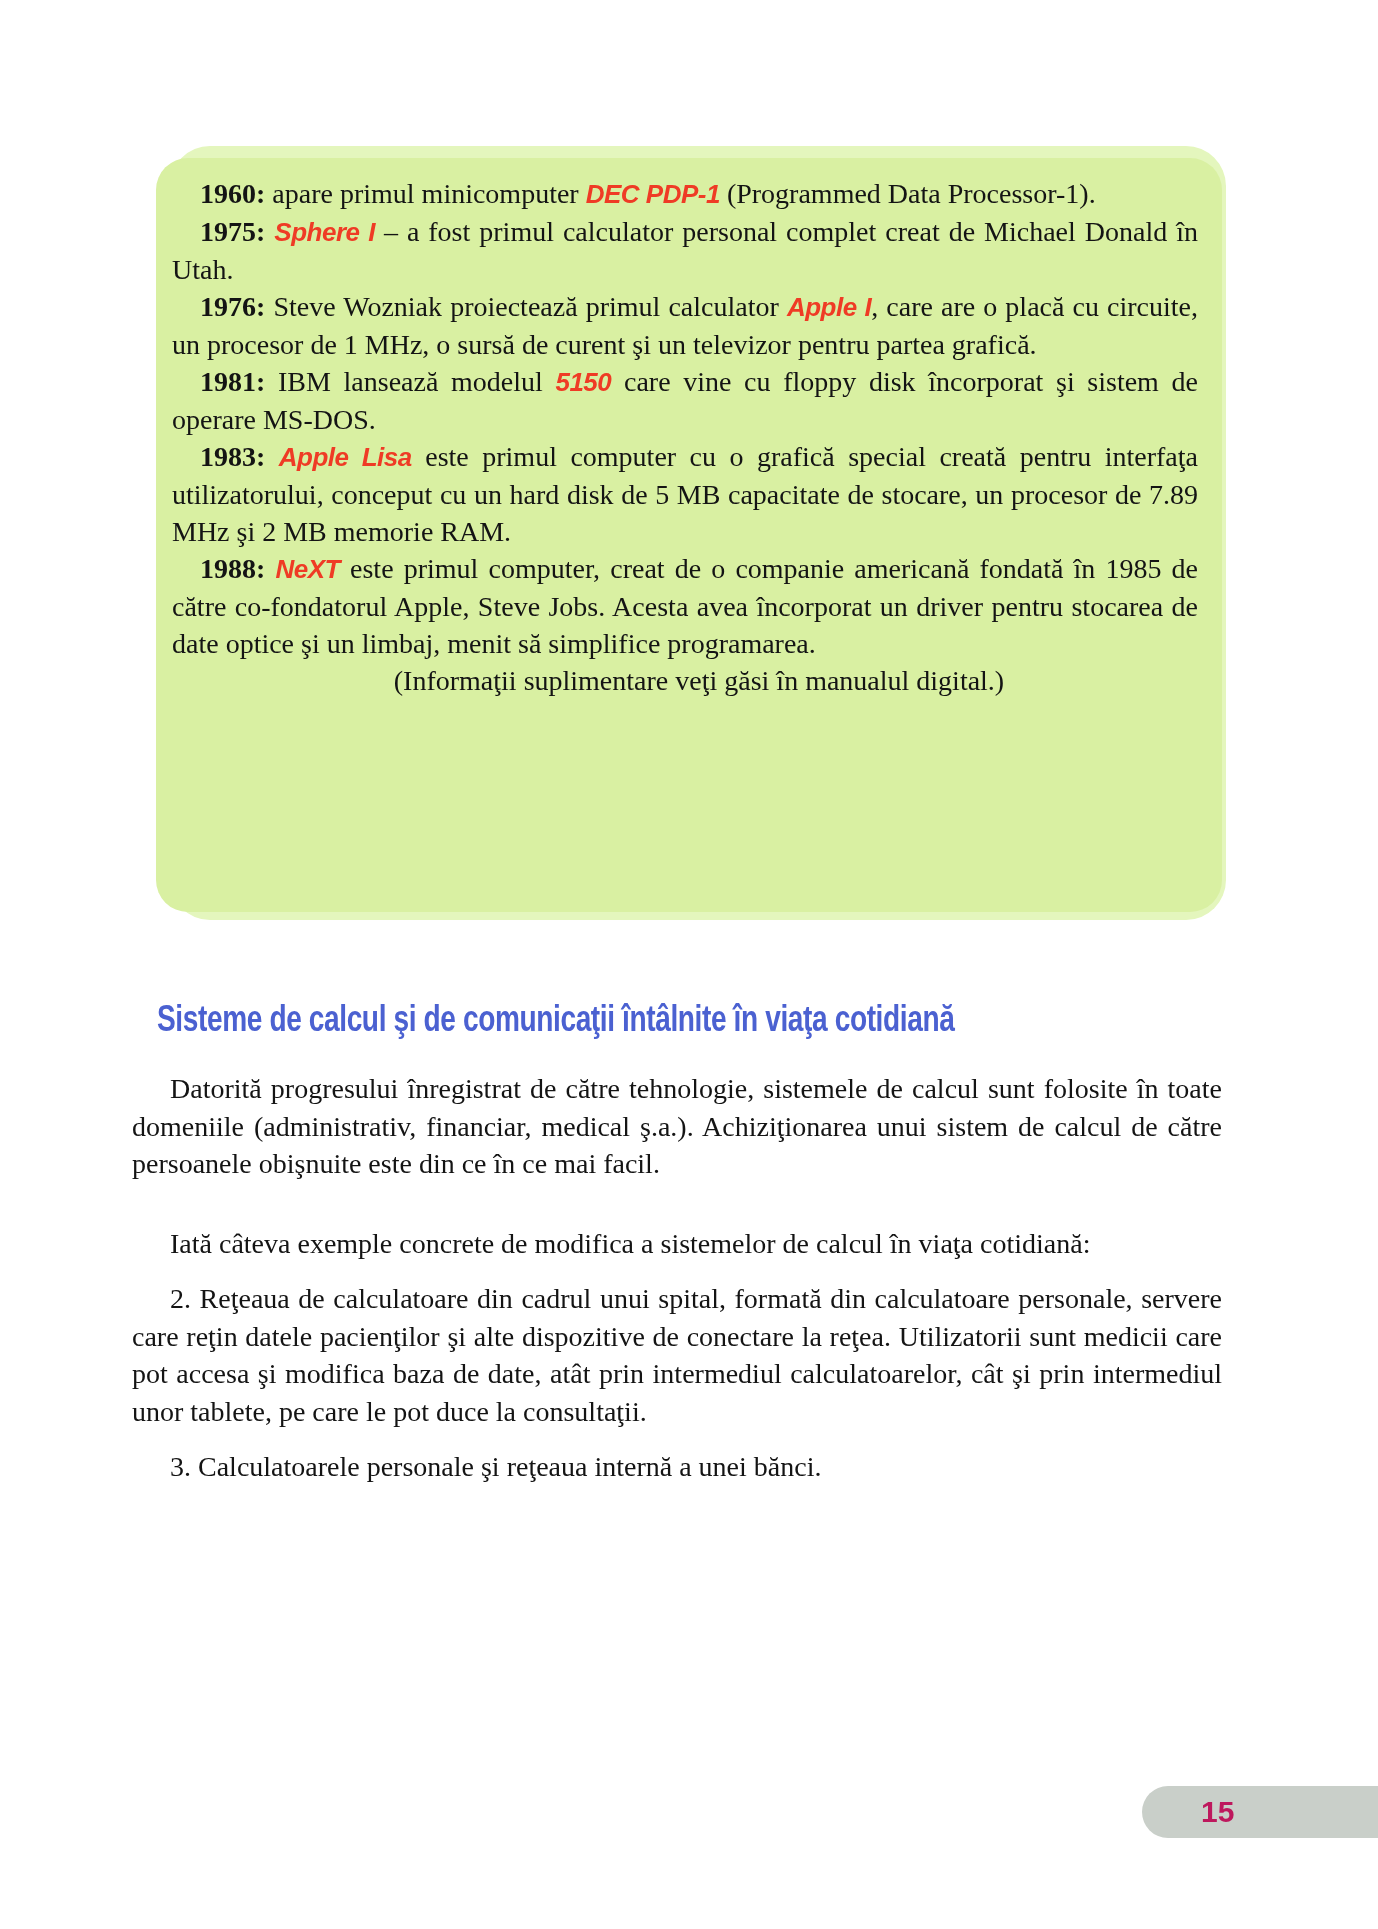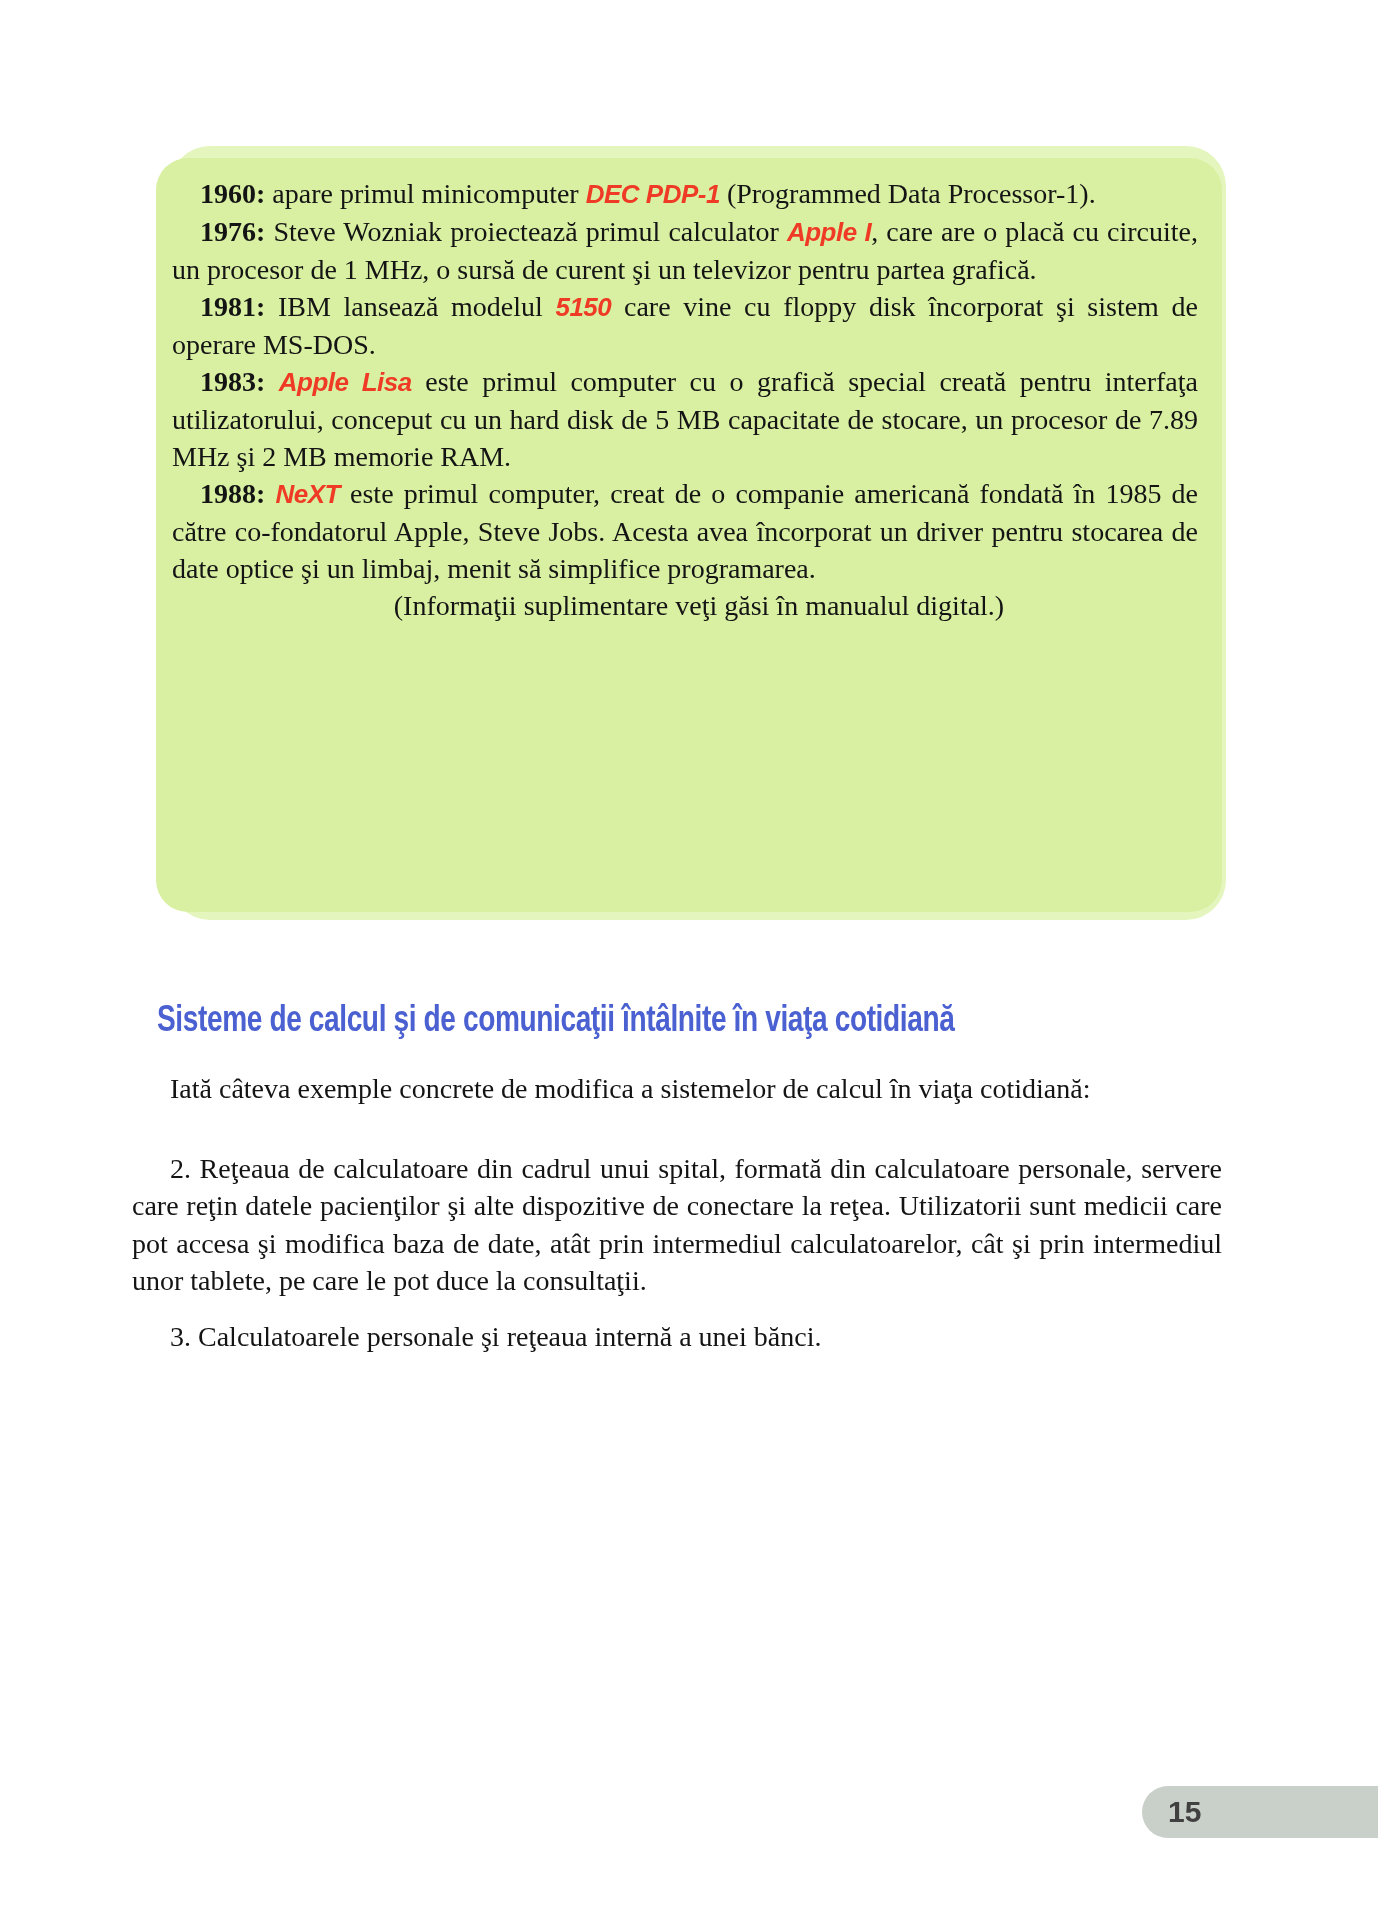--- a/index.html
+++ b/index.html
@@ -47,46 +47,48 @@
     font-size:28px;line-height:37.5px;text-align:justify;
   }
   .body-text p{margin:0 0 18px 0;text-indent:38px;}
   .body-text p:nth-of-type(2){margin-top:42px;}
 
   .page-num-bar{
     position:absolute;left:1142px;top:1786px;width:236px;height:52px;
     background:#c9cfc9;border-radius:26px 0 0 26px;
   }
   .page-num-bar .num{
-    display:inline-block;margin-left:26px;line-height:52px;
+    display:inline-block;margin-left:59px;line-height:52px;
     font-family:"Liberation Sans", sans-serif;font-weight:bold;
-    font-size:30px;color:#404040;
+    font-size:30px;color:#be185d;
   }
 </style>
 </head>
 <body>
 
 <div class="page">
 
   <div class="box-backdrop"></div>
 
   <div class="timeline-box">
     <div id="timeline-entries">
         <p class="entry"><span class="year">1960:</span><span> apare primul minicomputer </span><span class="brand">DEC PDP-1</span><span> (Programmed Data Processor-1).</span></p>
+        <p class="entry"><span class="year">1975:</span><span> </span><span class="brand">Sphere I</span><span> – a fost primul calculator personal complet creat de Michael Donald în Utah.</span></p>
         <p class="entry"><span class="year">1976:</span><span> Steve Wozniak proiectează primul calculator </span><span class="brand">Apple I</span><span>, care are o placă cu circuite, un procesor de 1 MHz, o sursă de curent şi un televizor pentru partea grafică.</span></p>
         <p class="entry"><span class="year">1981:</span><span> IBM lansează modelul </span><span class="brand">5150</span><span> care vine cu floppy disk încorporat şi sistem de operare MS-DOS.</span></p>
         <p class="entry"><span class="year">1983:</span><span> </span><span class="brand">Apple Lisa</span><span> este primul computer cu o grafică special creată pentru interfaţa utilizatorului, conceput cu un hard disk de 5 MB capacitate de stocare, un procesor de 7.89 MHz şi 2 MB memorie RAM.</span></p>
         <p class="entry"><span class="year">1988:</span><span> </span><span class="brand">NeXT</span><span> este primul computer, creat de o companie americană fondată în 1985 de către co-fondatorul Apple, Steve Jobs. Acesta avea încorporat un driver pentru stocarea de date optice şi un limbaj, menit să simplifice programarea.</span></p>
       </div>
     <p class="note">(Informaţii suplimentare veţi găsi în manualul digital.)</p>
   </div>
 
   <h1 class="section-heading">Sisteme de calcul şi de comunicaţii întâlnite în viaţa cotidiană</h1>
 
   <div class="body-text" id="body-paragraphs">
+      <p>Datorită progresului înregistrat de către tehnologie, sistemele de calcul sunt folosite în toate domeniile (administrativ, financiar, medical ş.a.). Achiziţionarea unui sistem de calcul de către persoanele obişnuite este din ce în ce mai facil.</p>
       <p>Iată câteva exemple concrete de modifica a sistemelor de calcul în viaţa cotidiană:</p>
       <p>2. Reţeaua de calculatoare din cadrul unui spital, formată din calculatoare personale, servere care reţin datele pacienţilor şi alte dispozitive de conectare la reţea. Utilizatorii sunt medicii care pot accesa şi modifica baza de date, atât prin intermediul calculatoarelor, cât şi prin intermediul unor tablete, pe care le pot duce la consultaţii.</p>
       <p>3. Calculatoarele personale şi reţeaua internă a unei bănci.</p>
     </div>
 
   <div class="page-num-bar">
     <span class="num">15</span>
   </div>
 
 </div>

